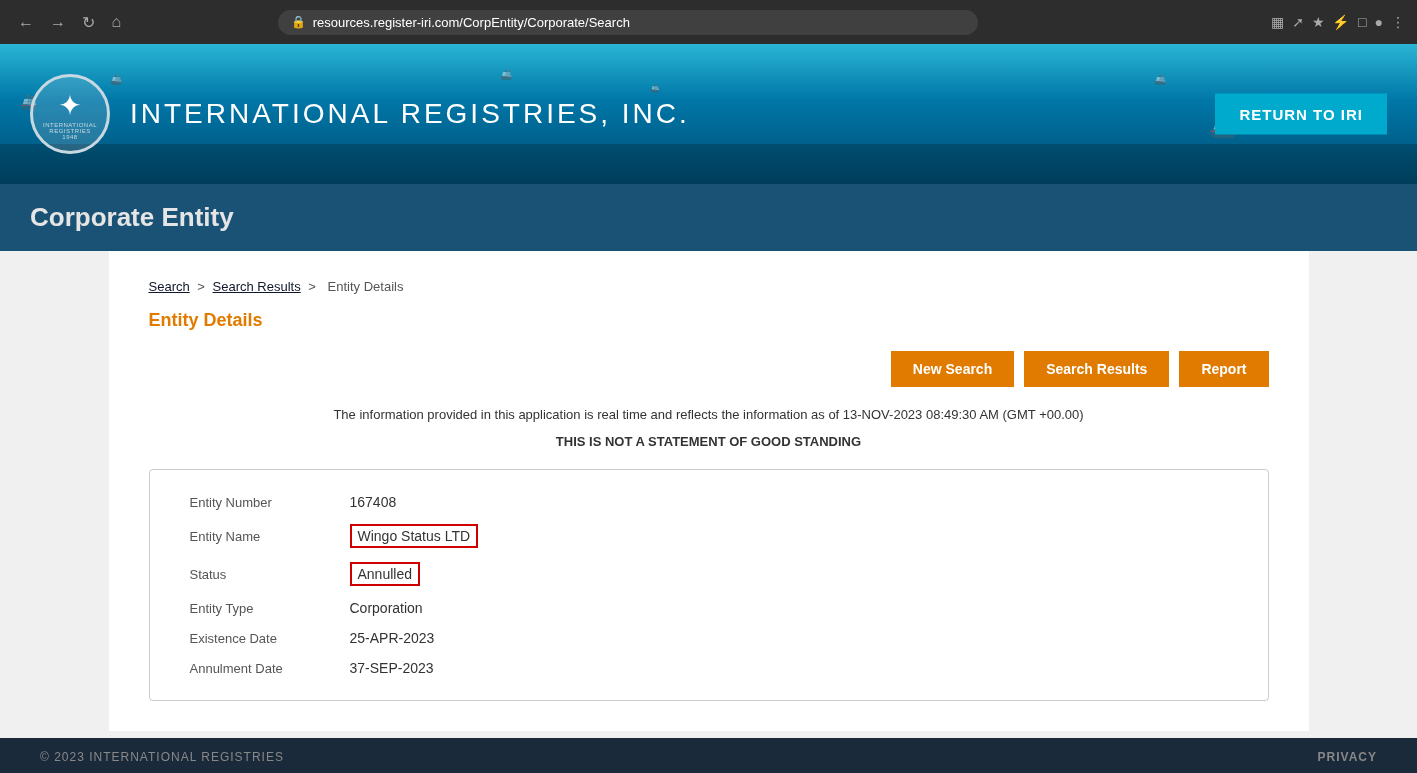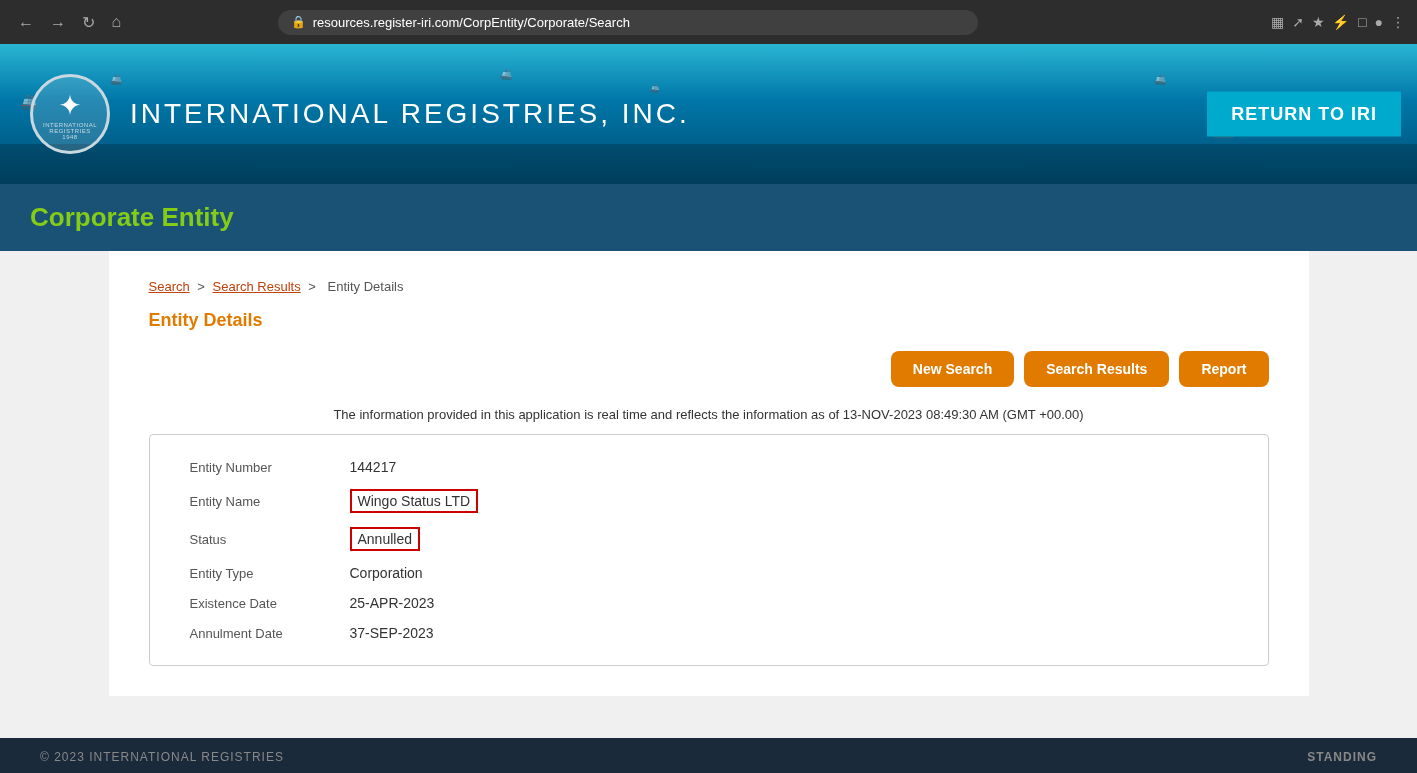--- a/index.html
+++ b/index.html
@@ -88,45 +88,45 @@
       color: #fff;
       font-size: 28px;
       font-weight: 300;
       letter-spacing: 3px;
       position: relative;
       z-index: 1;
       text-transform: uppercase;
     }
     .return-btn {
       position: absolute;
-      right: 16px;
+      right: 30px;
       top: 50%;
       transform: translateY(-50%);
       z-index: 1;
       background: #00aacc;
       color: #fff;
       border: none;
       padding: 12px 24px;
-      font-size: 18px;
+      font-size: 15px;
       font-weight: bold;
       letter-spacing: 1px;
       cursor: pointer;
       text-transform: uppercase;
     }
 
     
     .ship { position: absolute; color: rgba(255,255,255,0.6); font-size: 14px; z-index: 1; }
 
     
     .page-title-bar {
       background: #1a5276;
       padding: 18px 30px;
     }
     .page-title-bar h1 {
-      color: #84cc16;
+      color: #e5e5e5;
       font-size: 26px;
       font-weight: bold;
     }
 
     
     .main-content {
       background: #f0f0f0;
       min-height: calc(773px - 44px - 140px - 62px - 40px);
       padding: 0;
     }
@@ -139,21 +139,21 @@
     }
 
     
     .breadcrumb {
       font-size: 13px;
       color: #555;
       margin-bottom: 16px;
       padding-top: 8px;
     }
     .breadcrumb a {
-      color: #c2410c;
+      color: #0f172a;
       text-decoration: underline;
       cursor: pointer;
     }
     .breadcrumb span { color: #555; margin: 0 4px; }
 
     
     .entity-details-title {
       color: #e07b00;
       font-size: 18px;
       font-weight: bold;
@@ -168,21 +168,21 @@
       margin-bottom: 20px;
     }
     .btn-orange {
       background: #e07b00;
       color: #fff;
       border: none;
       padding: 10px 22px;
       font-size: 14px;
       font-weight: bold;
       cursor: pointer;
-      border-radius: 8px;
+      border-radius: 0;
     }
 
     
     .info-text {
       font-size: 13px;
       color: #333;
       margin-bottom: 12px;
       text-align: center;
     }
     .statement-text {
@@ -307,26 +307,27 @@
     <div class="entity-details-title">Entity Details</div>
 
     <div class="action-buttons">
       <button class="btn-orange">New Search</button>
       <button class="btn-orange">Search Results</button>
       <button class="btn-orange">Report</button>
     </div>
 
     <p class="info-text">The information provided in this application is real time and reflects the information as of 13-NOV-2023 08:49:30 AM (GMT +00.00)</p>
 
+    <p class="statement-text">THIS IS NOT A STATEMENT OF GOOD STANDING</p>
 
     <div class="entity-card">
 
       <div class="entity-row">
         <span class="entity-label">Entity Number</span>
-        <span class="entity-value number">144217</span>
+        <span class="entity-value number">167408</span>
       </div>
 
       <div class="entity-row">
         <span class="entity-label">Entity Name</span>
         <span class="highlight-box">
           <span class="entity-value">Wingo Status LTD</span>
         </span>
       </div>
 
       <div class="entity-row">
@@ -350,14 +351,14 @@
         <span class="entity-label">Annulment Date</span>
         <span class="entity-value">37-SEP-2023</span>
       </div>
 
     </div>
   </div>
 </div>
 
 <div class="site-footer">
   <span>© 2023 INTERNATIONAL REGISTRIES</span>
-  <a>STANDING</a>
+  <a>PRIVACY</a>
 </div>
 
 </body></html>

